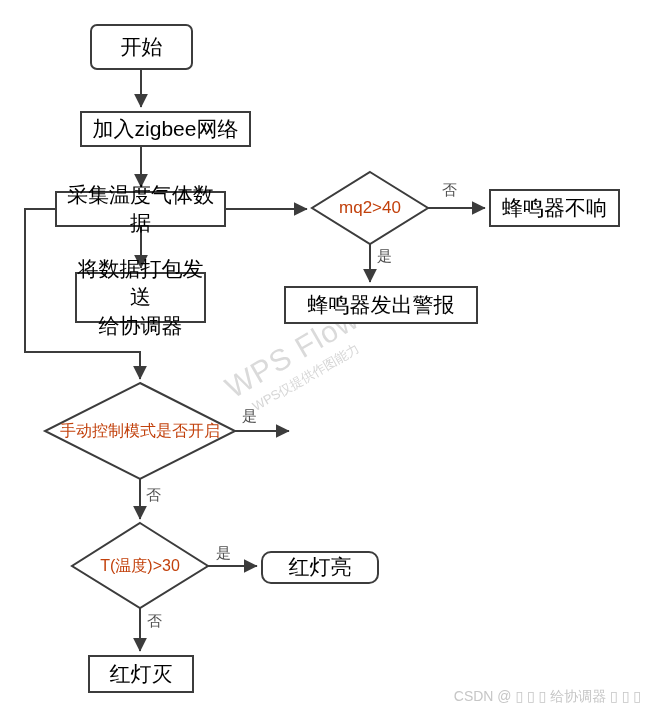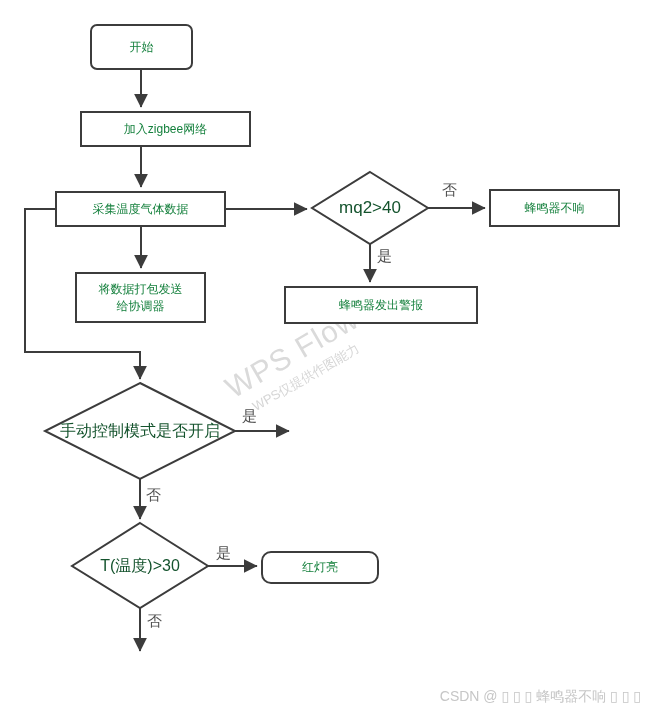--- a/index.html
+++ b/index.html
@@ -22,34 +22,34 @@
   }
   .node {
     position: absolute;
     box-sizing: border-box;
     background: #ffffff;
     border: 2px solid #3c3c3c;
     display: flex;
     align-items: center;
     justify-content: center;
     text-align: center;
-    font-size: 12px;
-    color: #15803d;
+    font-size: 21px;
+    color: #000000;
     line-height: 1.35;
     z-index: 2;
   }
   .node.rounded { border-radius: 7px; }
   .diamond-label {
     position: absolute;
     display: flex;
     align-items: center;
     justify-content: center;
     text-align: center;
     font-size: 16px;
-    color: #14532d;
+    color: #c2410c;
     background: transparent;
     border: none;
     z-index: 3;
     white-space: nowrap;
   }
   .edge-label {
     position: absolute;
     font-size: 15px;
     color: #4f4f4f;
     z-index: 3;
@@ -128,20 +128,21 @@
   <div class="node" style="left:75px; top:272px; width:131px; height:51px; flex-direction:column;">
     <span>将数据打包发送</span>
     <span>给协调器</span>
   </div>
 
   <div class="node" style="left:284px; top:286px; width:194px; height:38px;">蜂鸣器发出警报</div>
 
 
   <div class="node" style="left:261px; top:551px; width:118px; height:33px;border-radius:10px;">红灯亮</div>
 
+  <div class="node" style="left:88px; top:655px; width:106px; height:38px;">红灯灭</div>
 
   <div class="diamond-label" style="left:312px; top:192px; width:116px; height:32px; font-size:17px;">mq2&gt;40</div>
 
   <div class="diamond-label" style="left:45px; top:415px; width:190px; height:32px;">手动控制模式是否开启</div>
 
   <div class="diamond-label" style="left:72px; top:550px; width:136px; height:32px;">T(温度)&gt;30</div>
 
   <div class="edge-label" style="left:442px; top:181px;">否</div>
 
   <div class="edge-label" style="left:377px; top:247px;">是</div>
@@ -152,15 +153,15 @@
 
   <div class="edge-label" style="left:216px; top:544px;">是</div>
 
   <div class="edge-label" style="left:147px; top:612px;">否</div>
 
   <div class="wm-wps">
     <div class="wm-title">WPS Flow</div>
     <div class="wm-sub">WPS仅提供作图能力</div>
   </div>
 
-  <div class="wm-csdn">CSDN @ ▯ ▯ ▯ 蜂鸣器不响 ▯ ▯ ▯</div>
+  <div class="wm-csdn">CSDN @ ▯ ▯ ▯ 给协调器 ▯ ▯ ▯</div>
 
 </div>
 
 </body></html>

